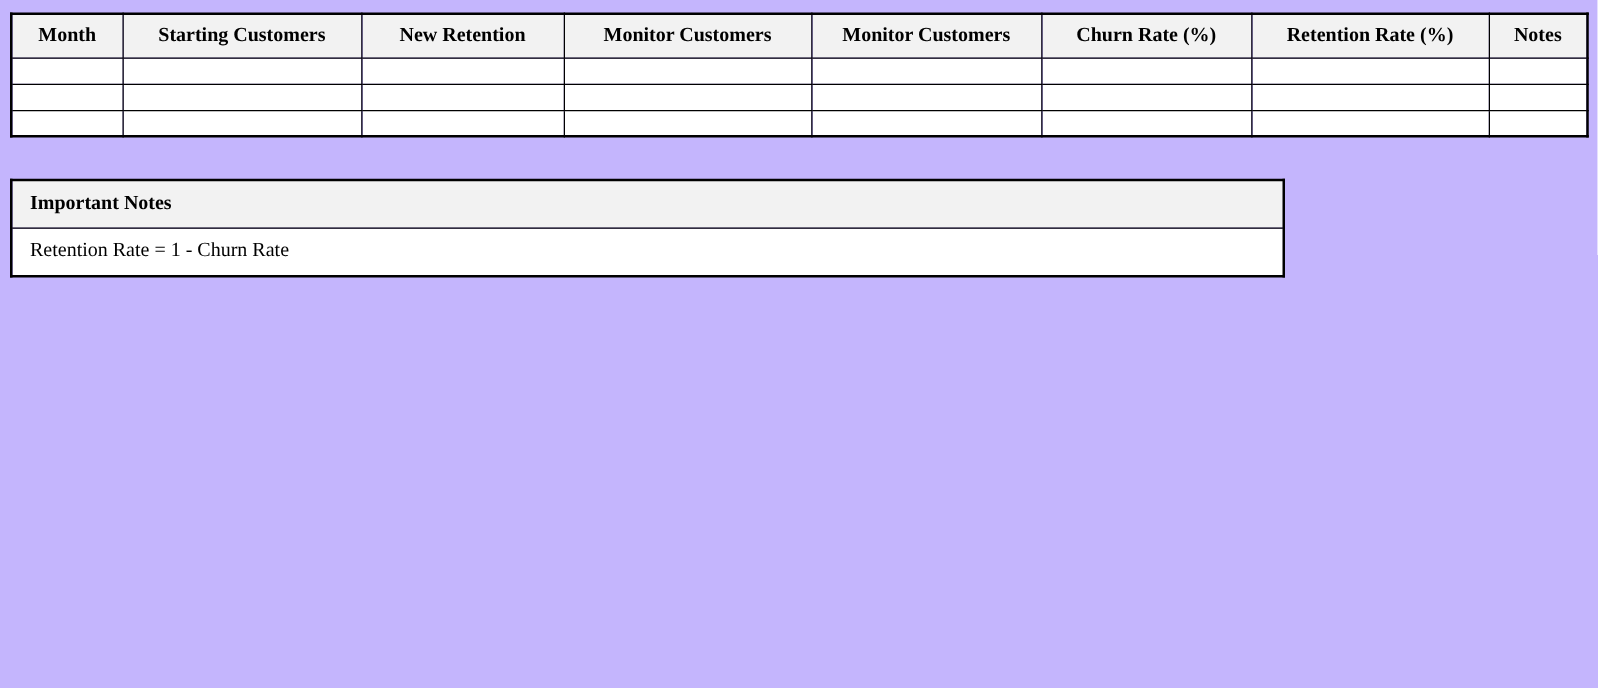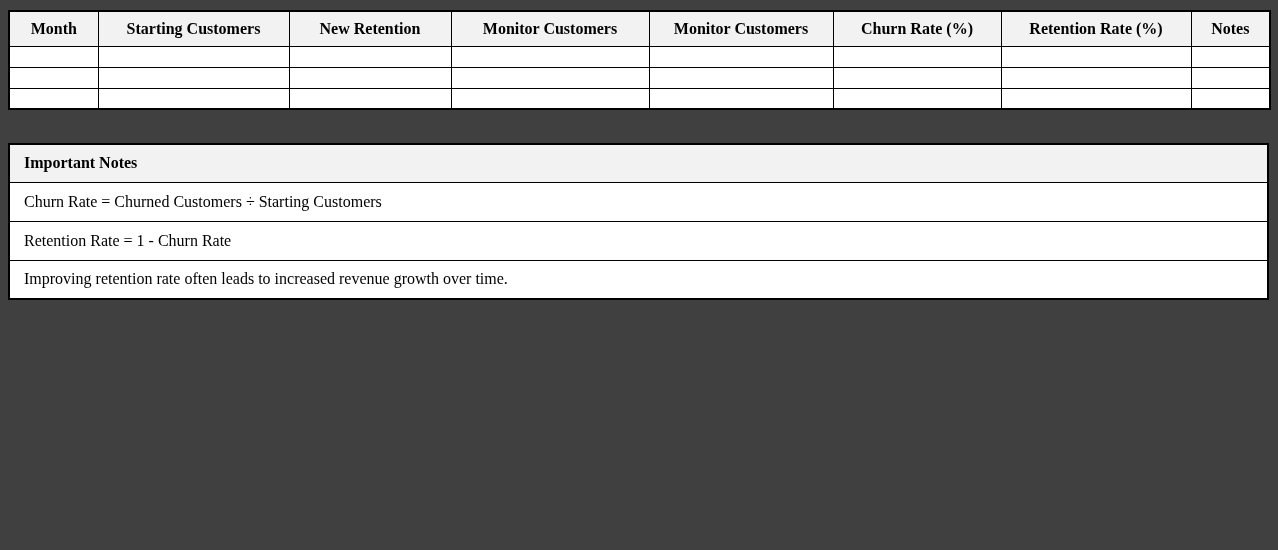--- a/index.html
+++ b/index.html
@@ -4,31 +4,31 @@
 <style>
   * { box-sizing: border-box; margin: 0; padding: 0; }
   html, body {
     background: #ffffff;
     font-family: "Liberation Serif", "DejaVu Serif", serif;
   }
   .page {
     position: relative;
     width: 1278px;
     height: 550px;
-    background: #404040;
+    background: #c4b5fd;
     overflow: hidden;
   }
   table {
     border-collapse: collapse;
     table-layout: fixed;
   }
   .doc-table {
     position: absolute;
     left: 8px;
-    width: 1261px;
+    width: 1020px;
     border: 2px solid #000000;
   }
   .doc-table th, .doc-table td {
     border: 1px solid #000000;
     font-size: 16px;
     color: #000000;
     overflow: hidden;
     white-space: nowrap;
   }
   
@@ -126,24 +126,18 @@
   </table>
 
   <table id="notes-table" class="doc-table">
     <thead>
       <tr>
         <th>Important Notes</th>
       </tr>
     </thead>
     <tbody>
       <tr>
-        <td>Churn Rate = Churned Customers ÷ Starting Customers</td>
-      </tr>
-      <tr>
         <td>Retention Rate = 1 - Churn Rate</td>
-      </tr>
-      <tr>
-        <td>Improving retention rate often leads to increased revenue growth over time.</td>
       </tr>
     </tbody>
   </table>
 
 </div>
 
 </body></html>

